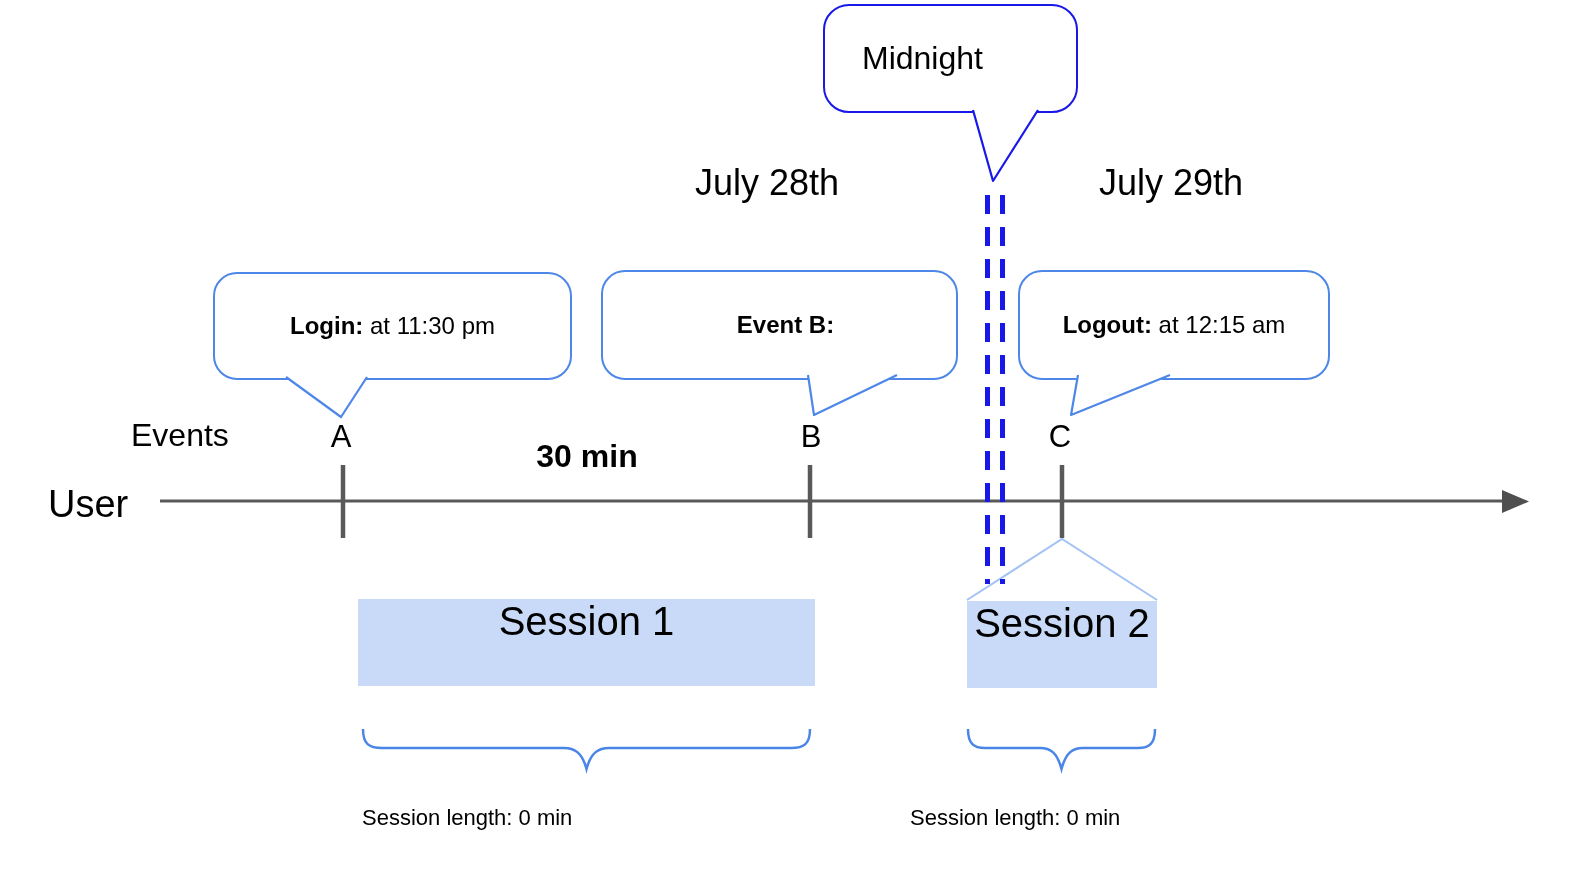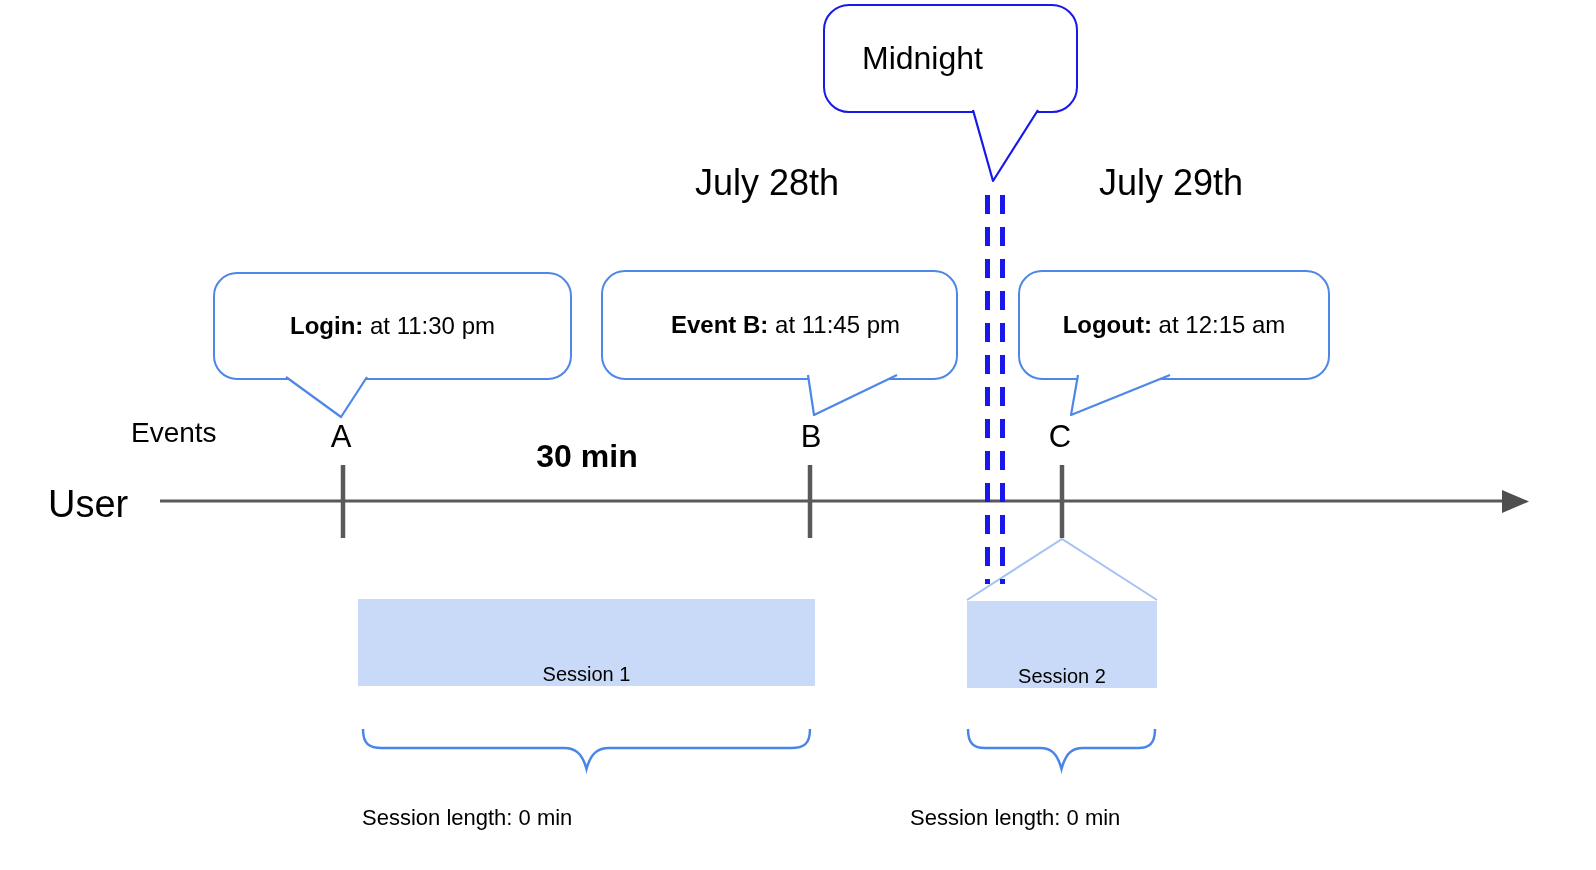--- a/index.html
+++ b/index.html
@@ -37,33 +37,33 @@
     justify-content: flex-start;
     padding-left: 37px;
     font-size: 32px;
     font-weight: normal;
   }
 
   
   .lbl { position: absolute; white-space: pre; }
   .date-lbl  { font-size: 36px; top: 162px; }
   .user-lbl  { font-size: 38px; top: 483px; left: 48px; }
-  .events-lbl{ font-size: 28px; top: 417px; left: 131px; }
+  .events-lbl{ font-size: 32px; top: 417px; left: 131px; }
   .marker    { font-size: 31px; top: 419px; transform: translateX(-50%); }
   .interval  { font-size: 32px; top: 438px; left: 587px; transform: translateX(-50%); font-weight: bold; }
   .sess-len  { font-size: 22px; top: 805px; }
 
   
   .session-box {
     position: absolute;
     background: var(--session_fill);
     display: flex;
-    align-items: flex-end;
+    align-items: flex-start;
     justify-content: center;
-    font-size: 20px;
+    font-size: 40px;
   }
 
   svg.overlay {
     position: absolute;
     left: 0; top: 0;
     pointer-events: none;
   }
   .axis      { stroke: var(--axis_gray); stroke-width: 3; }
   .axis-head { fill: var(--arrow_gray); }
   .tick      { stroke: var(--axis_gray); stroke-width: 4.5; }
@@ -84,21 +84,21 @@
 
   <div class="bubble midnight" style="left:823px; top:4px; width:255px; height:109px;">
     <span>Midnight</span>
   </div>
 
   <div class="bubble" style="left:213px; top:272px; width:359px; height:108px;">
     <span class="b">Login:</span><span> at 11:30 pm</span>
   </div>
 
   <div class="bubble" style="left:601px; top:270px; width:357px; height:110px;padding-left:12px;">
-    <span class="b">Event B:</span><span> at 11:45 pm</span>
+    <span class="b">Event B:</span>
   </div>
 
   <div class="bubble" style="left:1018px; top:270px; width:312px; height:110px;">
     <span class="b">Logout:</span><span> at 12:15 am</span>
   </div>
 
   <div class="lbl events-lbl">Events</div>
   <div class="lbl user-lbl">User</div>
 
   <div class="lbl marker" style="left:341px;">A</div>

